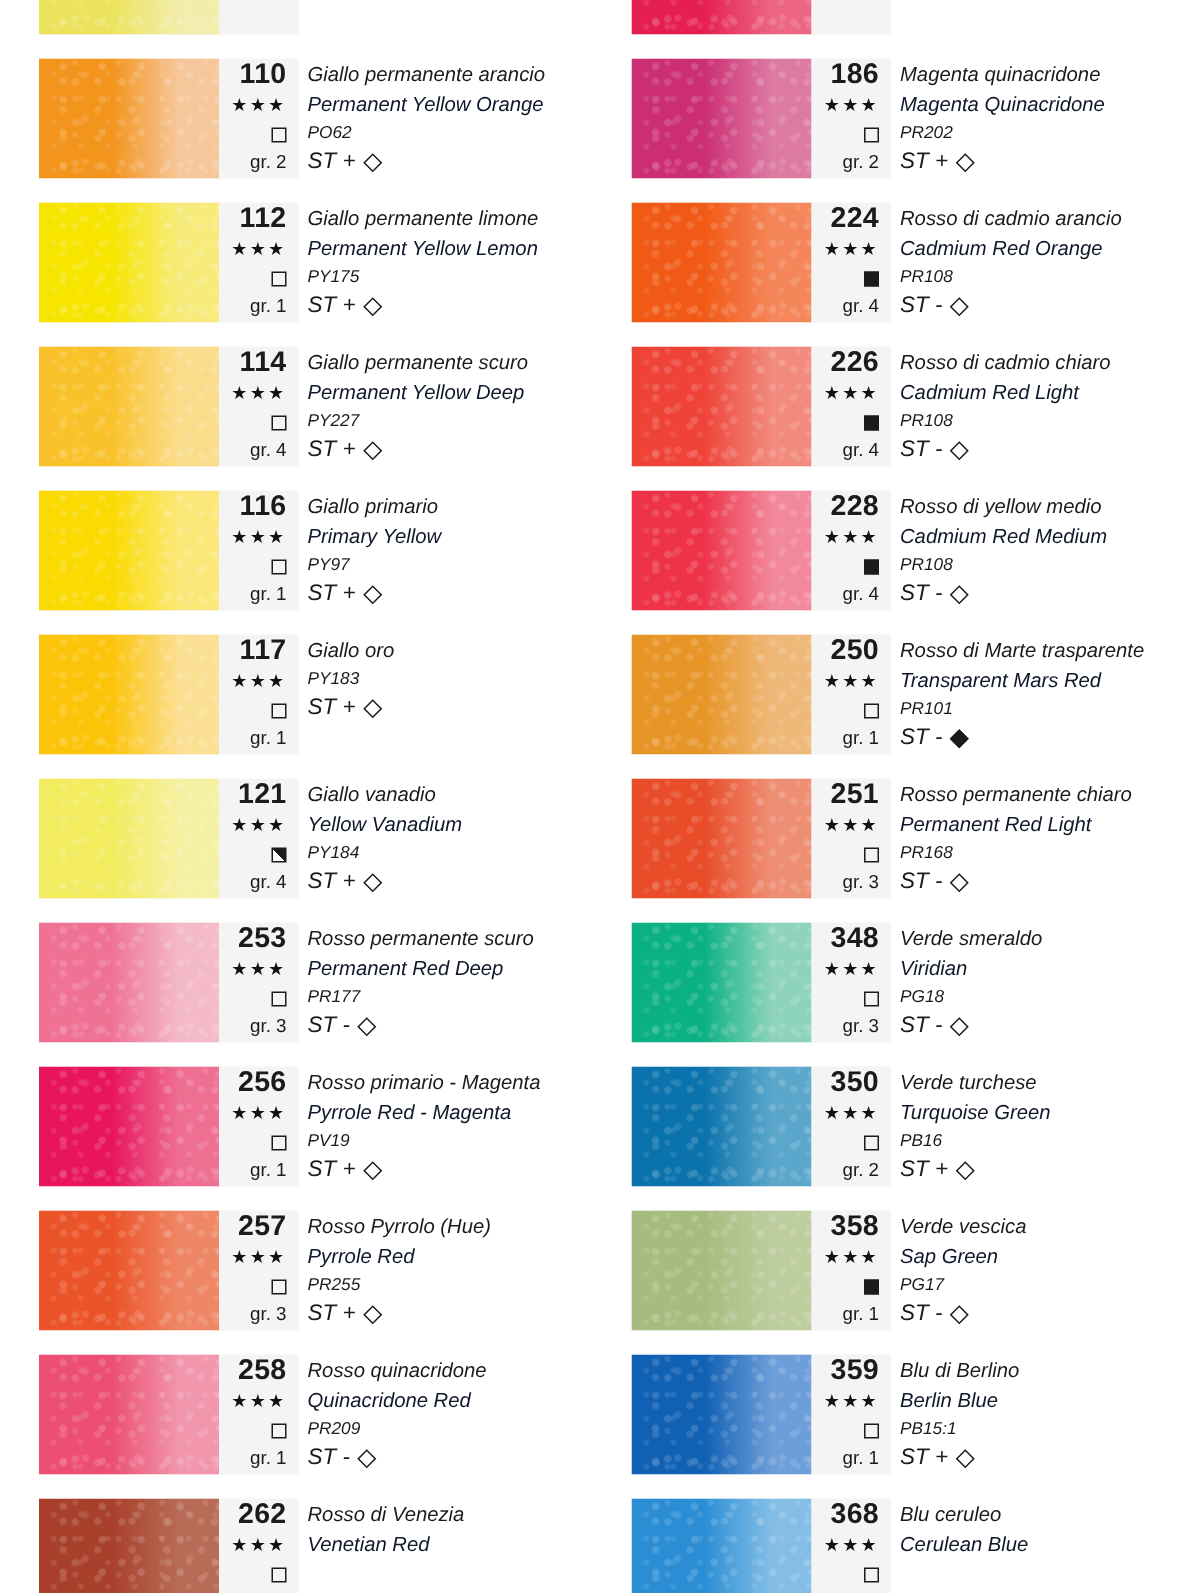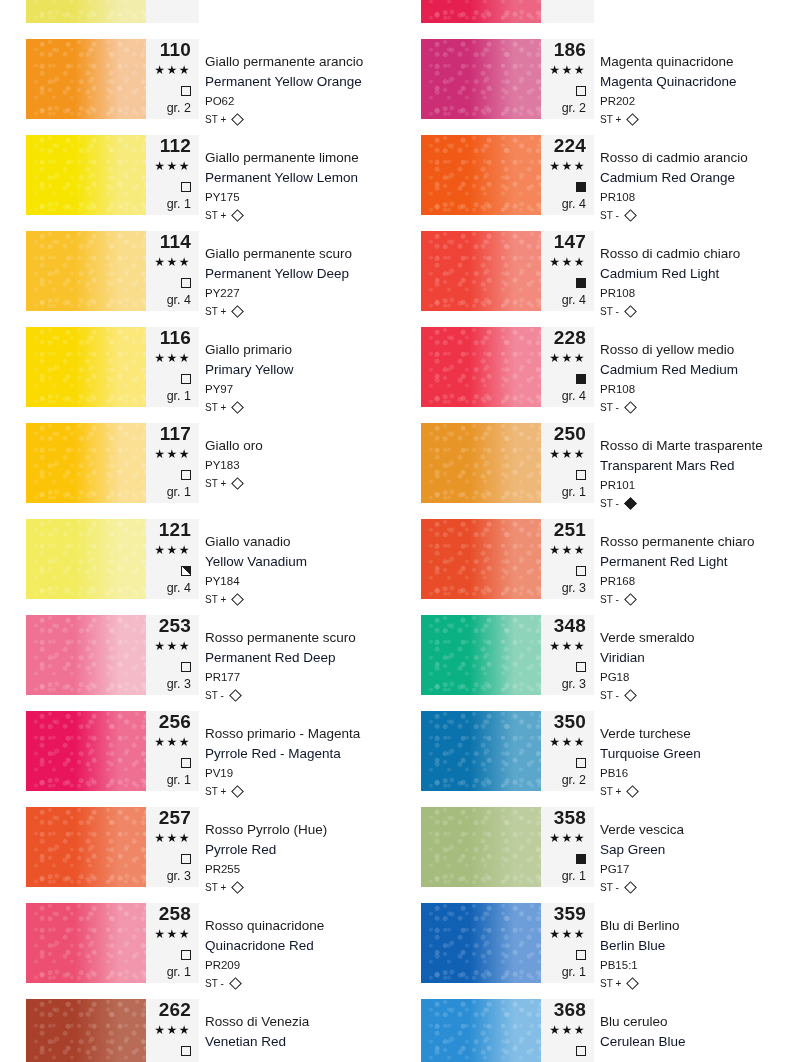--- a/index.html
+++ b/index.html
@@ -103,43 +103,44 @@
   .op-opaque      { background: #1b1b1b; }
   .op-transparent { background: transparent; }
   .op-semi {
     background: linear-gradient(to bottom left, #1b1b1b 0 50%, #ffffff 50% 100%);
   }
 
   
   .names {
     position: absolute;
     left: 205px;
-    top: 20px;
+    top: 8px;
     width: 190px;
     height: 80px;
+    font-style: italic;
   }
   .names .it {
     font-size: 13.5px;
     line-height: 21px;
     color: #1b1b1b;
     white-space: nowrap;
   }
   .names .en {
     font-size: 13.5px;
     line-height: 20px;
     color: #0f172a;
     white-space: nowrap;
   }
   .names .pig {
     font-size: 11.5px;
     line-height: 19px;
     color: #1b1b1b;
   }
   .names .stain {
-    font-size: 10px;
+    font-size: 15px;
     line-height: 18px;
     color: #1b1b1b;
     white-space: nowrap;
   }
   .stain .diamond {
     display: inline-block;
     width: 9px; height: 9px;
     margin-left: 7px;
     transform: rotate(45deg);
     border: 1.3px solid #1b1b1b;
@@ -426,21 +427,21 @@
           <div class="stain"><span>ST -</span><span class="diamond"></span></div>
         </div>
       </div>
       <div class="swatch-row">
         <div class="info-panel"></div>
         <div class="chip">
           <div class="grad" style="background: linear-gradient(to right, rgb(239, 67, 56) 0%, rgb(239, 67, 56) 40%, rgb(242, 138, 126) 78%, rgb(242, 138, 126) 100%);"></div>
           <div class="texture"></div>
         </div>
         <div class="meta">
-          <div class="num">147</div>
+          <div class="num">226</div>
           <div class="stars">★★★</div>
           <div class="opacity-row"><span class="op-glyph op-opaque"></span></div>
           <div class="series">gr. 4</div>
         </div>
         <div class="names">
           <div class="it">Rosso di cadmio chiaro</div>
           <div class="en">Cadmium Red Light</div>
           <div class="pig">PR108</div>
           <div class="stain"><span>ST -</span><span class="diamond"></span></div>
         </div>

